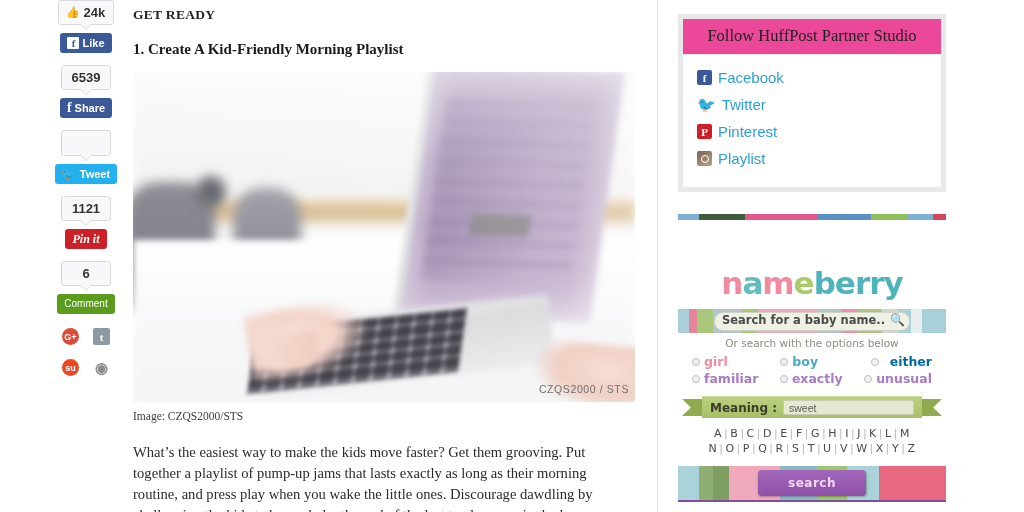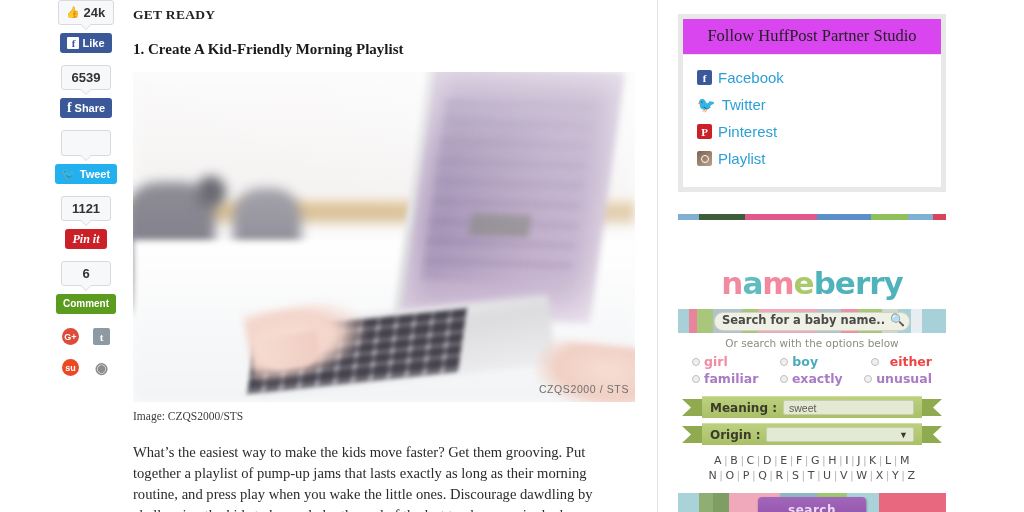--- a/index.html
+++ b/index.html
@@ -40,21 +40,21 @@
   .btn {
     margin-top:8px; border-radius:3px; color:#fff;
     font-size:11px; font-weight:bold; line-height:16px;
     display:flex; align-items:center; justify-content:center; gap:3px;
     padding:2px 7px; cursor:pointer; white-space:nowrap;
   }
   .btn-fb-like { background:#3b5998; }
   .btn-fb-share { background:#3b5998; }
   .btn-tw { background:#22b0ee; }
   .btn-pin { background:#cb2027; font-style:italic; font-family:"Liberation Serif",serif; font-size:12px; }
-  .btn-comment { background:#5b9b1e; font-weight:bold; font-size:10px; }
+  .btn-comment { background:#5b9b1e; font-weight:normal; font-size:10px; }
 
   .ico-sq {
     display:inline-block; width:12px; height:12px; background:#fff;
     color:#3b5998; font-weight:bold; font-size:11px; line-height:12px;
     text-align:center; font-family:"Liberation Serif", serif; border-radius:1px;
   }
   .ico-f-plain { font-family:"Liberation Serif",serif; font-size:14px; font-weight:bold; color:#fff; }
   .thumb-glyph { font-size:11px; color:#444; }
 
   .minirow { display:flex; gap:14px; margin-top:14px; align-items:center; justify-content:center; width:62px;}
@@ -173,21 +173,21 @@
   
   #divider { position:absolute; left:657px; top:0; width:1px; height:512px; background:#e2e2e2; }
 
   
   #sidebar { position:absolute; left:678px; top:0; width:268px; }
 
   .follow-card { margin-top:14px; background:#e8e8e8; padding:5px; }
   .follow-inner { background:#ffffff; }
   .follow-title {
     font-family:"Liberation Serif", serif; font-size:16.5px; color:#222;
-    text-align:center; padding:7px 0 8px; background:#d946ef; border-bottom:1px solid #e9e9e9;
+    text-align:center; padding:7px 0 8px; background:#ec4899; border-bottom:1px solid #e9e9e9;
   }
   .follow-list { padding:8px 14px 10px; }
   .follow-row { display:flex; align-items:center; gap:6px; margin:6px 0 10px; cursor:pointer; }
   .follow-row .lbl { color:#2ca0d6; font-size:15px; }
   .sq-icon { width:15px; height:15px; border-radius:2px; display:flex; align-items:center; justify-content:center;
              color:#fff; font-weight:bold; font-size:11px; font-family:"Liberation Serif",serif; flex:0 0 15px; }
   .sq-fb { background:#3b5998; }
   .sq-pin { background:#cb2027; }
   .sq-ig { background:linear-gradient(145deg,#7c6450,#b9a08a); position:relative; }
   .sq-ig:after { content:""; position:absolute; width:6px; height:6px; border:1.5px solid #fff; border-radius:50%; }
@@ -430,21 +430,21 @@
       <div class="nb-opts">
         <div class="nb-optrow">
           <div class="nb-opt" style="color:#f08ba0;">
             <span class="radio"></span>
             <span>girl</span>
           </div>
           <div class="nb-opt" style="color:#4aacba;">
             <span class="radio"></span>
             <span>boy</span>
           </div>
-          <div class="nb-opt" style="color:#ef4444;gap:11px;">
+          <div class="nb-opt" style="color:#0369a1;gap:11px;">
             <span class="radio"></span>
             <span>either</span>
           </div>
         </div>
         <div class="nb-optrow">
           <div class="nb-opt" style="color:#a97bc4;">
             <span class="radio"></span>
             <span>familiar</span>
           </div>
           <div class="nb-opt" style="color:#a97bc4;">
@@ -462,31 +462,20 @@
         <div class="tailL"></div>
         <div class="tailR"></div>
         <div class="band">
           <span class="rlabel">Meaning :</span>
           <span class="rfield">
             <span>sweet</span>
           </span>
         </div>
       </div>
 
-      <div class="ribbon">
-        <div class="tailL"></div>
-        <div class="tailR"></div>
-        <div class="band">
-          <span class="rlabel">Origin :</span>
-          <span class="rfield">
-            <span></span>
-            <span class="caret">▼</span>
-          </span>
-        </div>
-      </div>
 
       <div class="nb-alpha">
         <div class="nb-alpha-row" id="alpha1"><b>A</b><i>|</i><b>B</b><i>|</i><b>C</b><i>|</i><b>D</b><i>|</i><b>E</b><i>|</i><b>F</b><i>|</i><b>G</b><i>|</i><b>H</b><i>|</i><b>I</b><i>|</i><b>J</b><i>|</i><b>K</b><i>|</i><b>L</b><i>|</i><b>M</b></div>
         <div class="nb-alpha-row" id="alpha2"><b>N</b><i>|</i><b>O</b><i>|</i><b>P</b><i>|</i><b>Q</b><i>|</i><b>R</b><i>|</i><b>S</b><i>|</i><b>T</b><i>|</i><b>U</b><i>|</i><b>V</b><i>|</i><b>W</b><i>|</i><b>X</b><i>|</i><b>Y</b><i>|</i><b>Z</b></div>
       </div>
 
       <div class="nb-footer">
         <div id="nb-footer-stripes" style="display:flex;width:100%;height:100%;">
             <div style="background: rgb(169, 210, 217); flex: 8 0 0px; height: 100%;"></div>
             <div style="background: rgb(143, 174, 114); flex: 5 0 0px; height: 100%;"></div>

